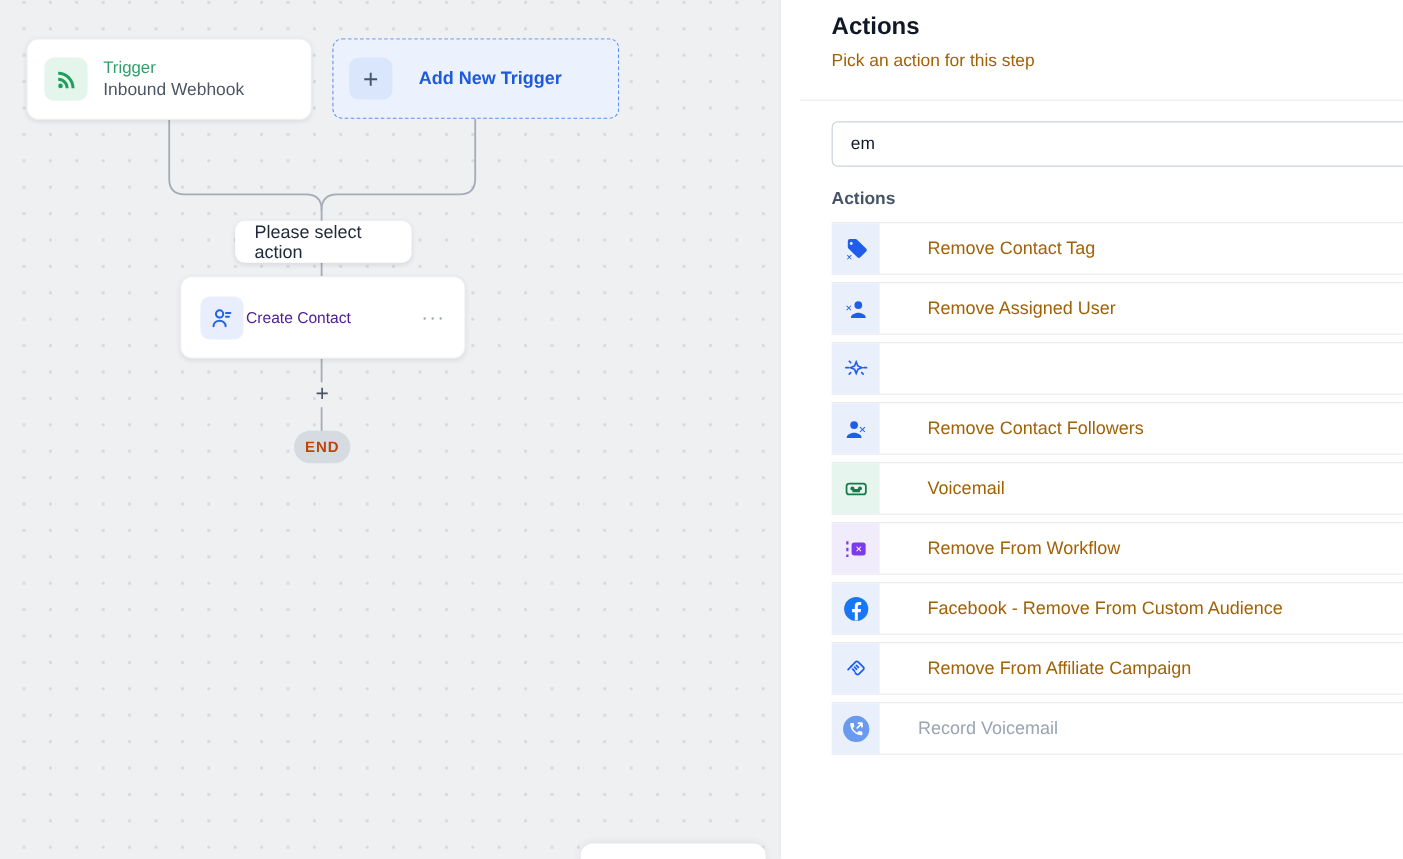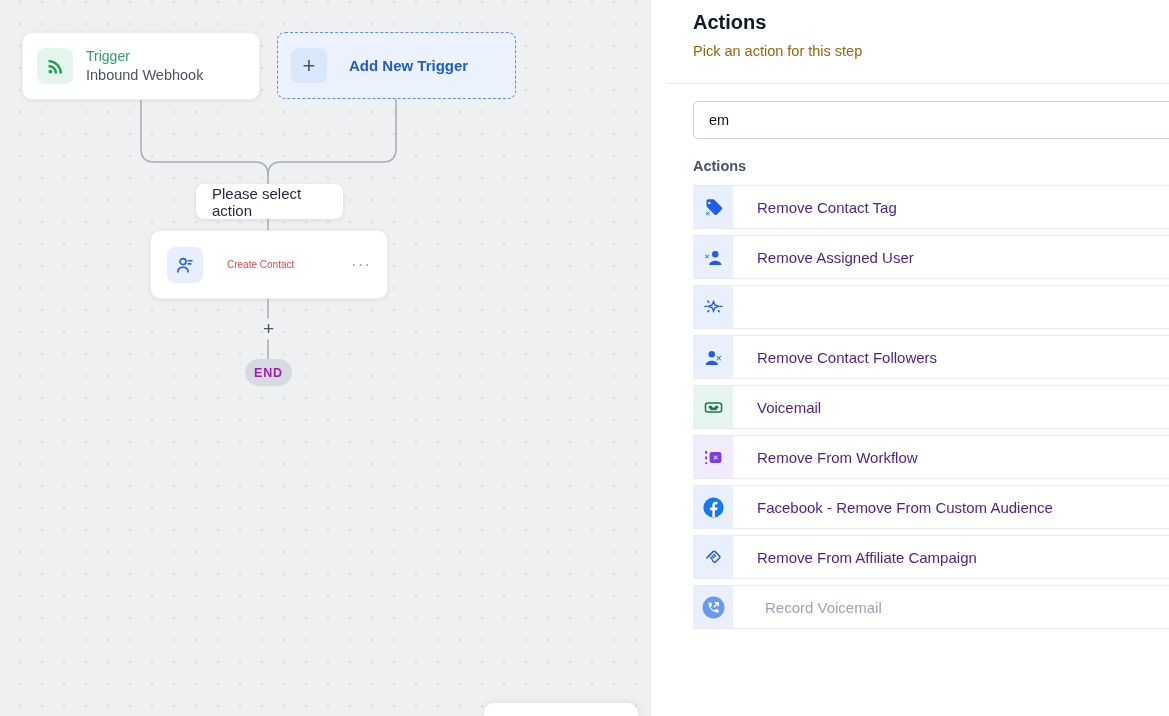--- a/index.html
+++ b/index.html
@@ -42,33 +42,33 @@
 
   .prompt-label {
     position:absolute; left:196px; top:184px; width:147px; height:35px;
     background:#fff; border-radius:8px; box-shadow:0 1px 4px rgba(16,24,40,.10);
     display:flex; align-items:center; justify-content:center;
     font-size:15px; color:#1f2937;padding-left:16px;
   }
 
   .action-node { left:150px; top:230px; width:238px; height:69px; padding:0 16px; }
   .action-node .node-icon-cell { background:#e8eefc; }
-  .action-node-label { margin-left:24px; font-size:10px; color:#ef4444; flex:1; }
+  .action-node-label { margin-left:2px; font-size:13px; color:#4c1d95; flex:1; }
   .node-menu { color:#98a2b3; font-size:17px; letter-spacing:1px; cursor:pointer; }
 
   .canvas-plus {
     position:absolute; left:258px; top:319px; width:21px; height:20px;
     display:flex; align-items:center; justify-content:center;
     font-size:19px; color:#4b5563; cursor:pointer;
   }
   .end-pill {
     position:absolute; left:245px; top:359px; width:47px; height:27px;
     background:#d6dbe2; border-radius:14px;
     display:flex; align-items:center; justify-content:center;
-    font-size:12.5px; font-weight:600; color:#a21caf; letter-spacing:.8px;
+    font-size:12.5px; font-weight:600; color:#c2410c; letter-spacing:.8px;
   }
   .peek-box {
     position:absolute; left:484px; top:703px; width:154px; height:18px;
     background:#fff; border-radius:10px 10px 0 0; box-shadow:0 -1px 8px rgba(16,24,40,.07);
   }
 
   
   .panel { position:absolute; left:651px; top:0; width:518px; height:716px; background:#fff; box-shadow:-1px 0 3px rgba(16,24,40,.04);padding-left:16px; }
   .panel-header { padding:11px 26px 0 26px; height:84px; border-bottom:1px solid #e9ebee; }
   .panel-title { font-size:20px; font-weight:600; color:#101828; }
@@ -83,21 +83,21 @@
   .action-list { margin-top:11px; }
   .action-row {
     width:492px; height:44px; margin-bottom:6px;
     border-top:1px solid #e9ebee; border-bottom:1px solid #e9ebee;
     display:flex; align-items:center; cursor:pointer; background:#fff;
   }
   .icon-cell { width:40px; align-self:stretch; display:flex; align-items:center; justify-content:center; flex:0 0 auto; }
   .bg-blue   { background:#eaf0fb; }
   .bg-green  { background:#e6f5ee; }
   .bg-purple { background:#f1ecfc; }
-  .action-label { margin-left:24px; font-size:15px; color:#4c1d95; white-space:nowrap; }
+  .action-label { margin-left:40px; font-size:15px; color:#a16207; white-space:nowrap; }
   .action-row.muted .action-label { color:#9aa4b2; margin-left:32px; }
 
   svg { display:block; }
 </style>
 </head>
 <body>
 
 <div class="stage">
 
   <div class="canvas">

